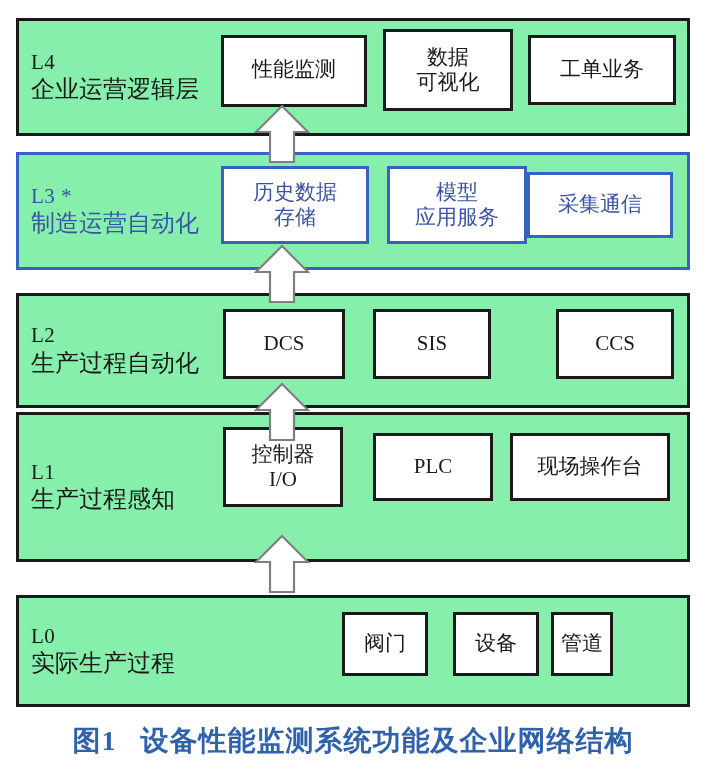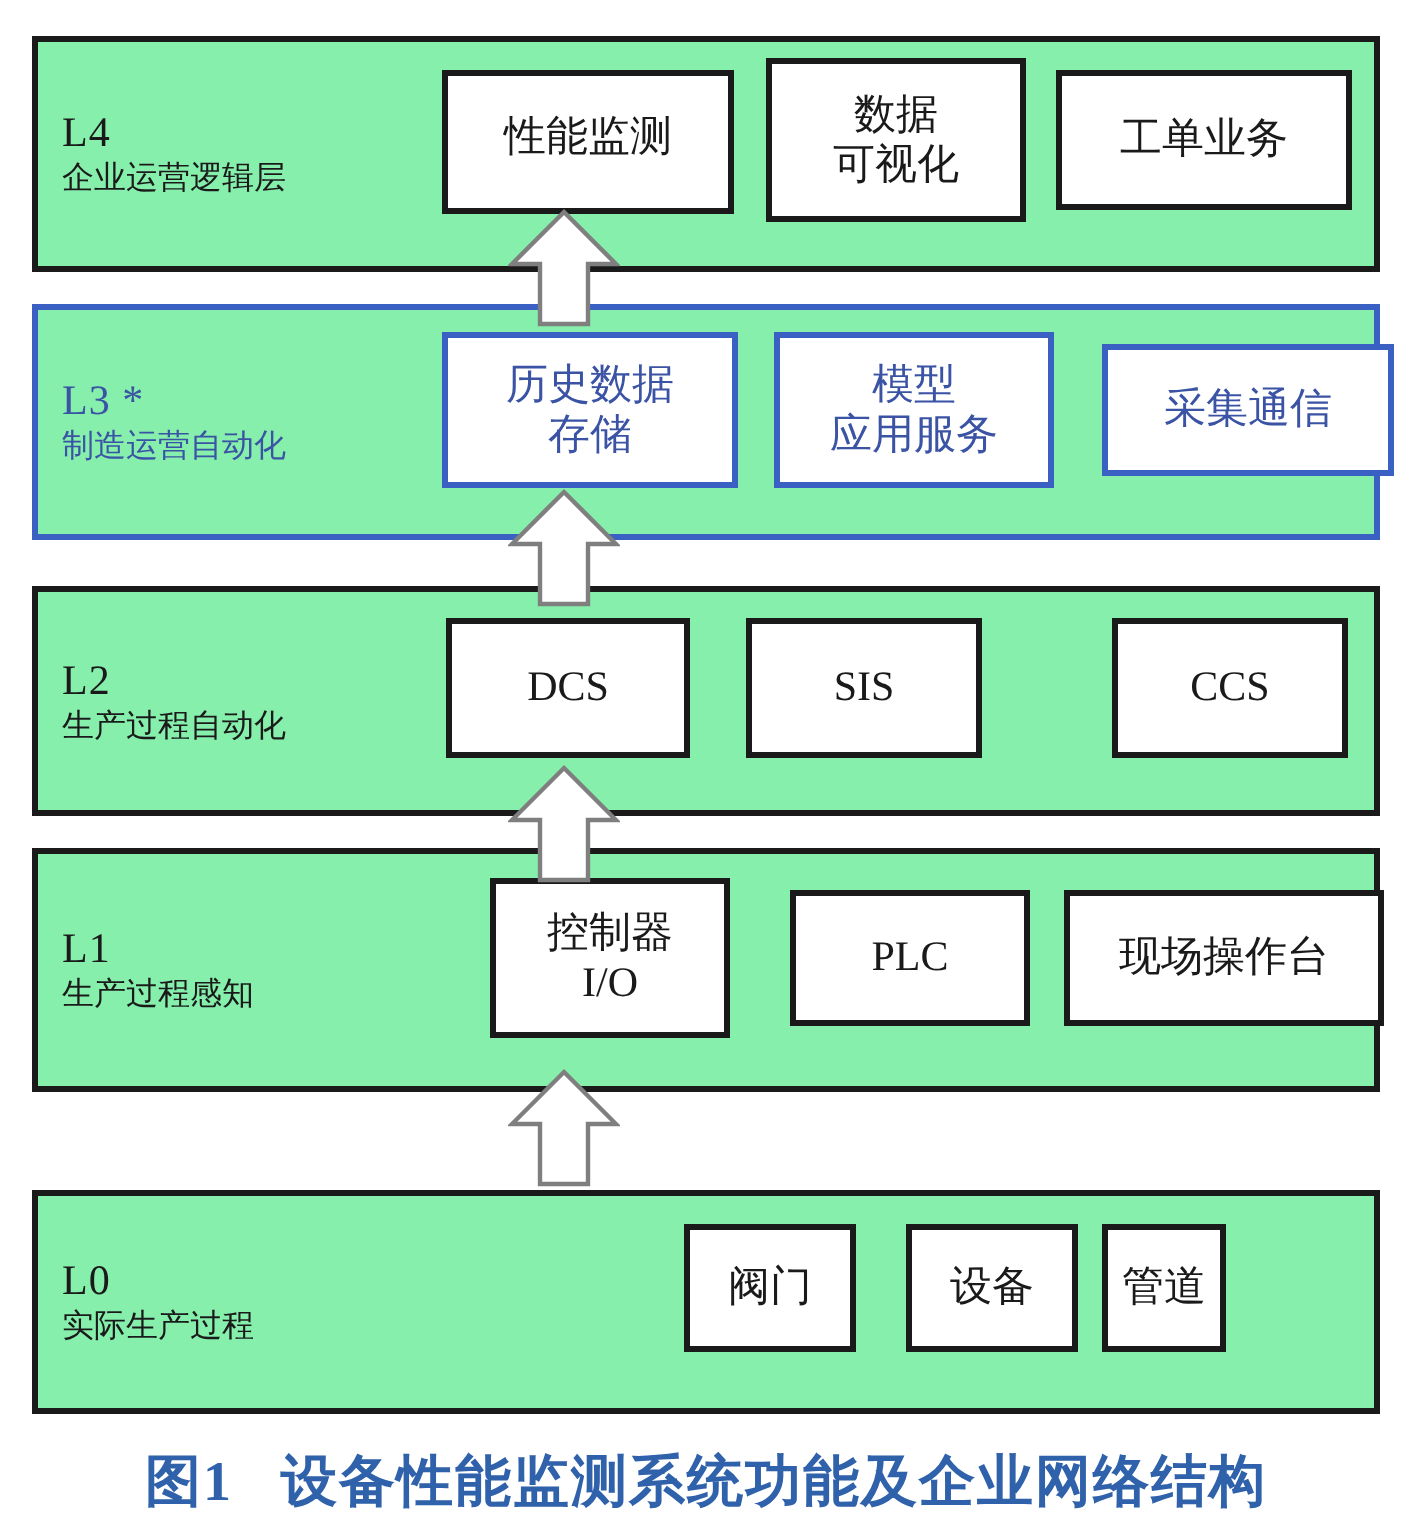--- a/index.html
+++ b/index.html
@@ -49,21 +49,21 @@
   .layer.blue .layer-label { color: #3a53a4; }
 
   .layer-label .lcode {
     display: block;
     font-size: 21px;
     letter-spacing: 0.5px;
     white-space: nowrap;
   }
   .layer-label .lname {
     display: block;
-    font-size: 16px;
+    font-size: 24px;
     white-space: nowrap;
     font-family: "Liberation Serif", "DejaVu Serif", serif;
   }
 
   .boxes {
     flex: 1 1 auto;
     display: flex;
     align-items: center;
     height: 100%;
     position: relative;
@@ -140,21 +140,21 @@
   <div class="layer blue" style="top:152px; height:118px;">
     <div class="layer-label">
       <span class="lcode">L3 *</span>
       <span class="lname">制造运营自动化</span>
     </div>
     <div class="boxes">
       <div class="node blue" style="left:6px; top:11px; width:148px; height:78px;">历史数据
 存储</div>
       <div class="node blue" style="left:172px; top:11px; width:140px; height:78px;">模型
 应用服务</div>
-      <div class="node blue" style="left:336px; top:17px; width:146px; height:66px;">采集通信</div>
+      <div class="node blue" style="left:312px; top:17px; width:146px; height:66px;">采集通信</div>
     </div>
   </div>
 
   <div class="arrow" style="left:254px; top:244px;">
     <svg width="56" height="60" viewBox="0 0 56 60" aria-hidden="true">
       <polygon points="28,2 54,28 40,28 40,58 16,58 16,28 2,28" fill="#ffffff" stroke="#7f7f7f" stroke-width="2.2" stroke-linejoin="miter"></polygon>
     </svg>
   </div>
 
   <div class="layer" style="top:293px; height:115px;">
@@ -168,21 +168,21 @@
       <div class="node" style="left:305px; top:13px; width:118px; height:70px;margin-left:36px;">CCS</div>
     </div>
   </div>
 
   <div class="arrow" style="left:254px; top:382px;">
     <svg width="56" height="60" viewBox="0 0 56 60" aria-hidden="true">
       <polygon points="28,2 54,28 40,28 40,58 16,58 16,28 2,28" fill="#ffffff" stroke="#7f7f7f" stroke-width="2.2" stroke-linejoin="miter"></polygon>
     </svg>
   </div>
 
-  <div class="layer" style="top:424px; height:122px;gap:22px;">
+  <div class="layer" style="top:412px; height:150px;">
     <div class="layer-label">
       <span class="lcode">L1</span>
       <span class="lname">生产过程感知</span>
     </div>
     <div class="boxes">
       <div class="node" style="left:8px; top:12px; width:120px; height:80px;">控制器
 I/O</div>
       <div class="node" style="left:158px; top:18px; width:120px; height:68px;">PLC</div>
       <div class="node" style="left:295px; top:18px; width:160px; height:68px;">现场操作台</div>
     </div>

